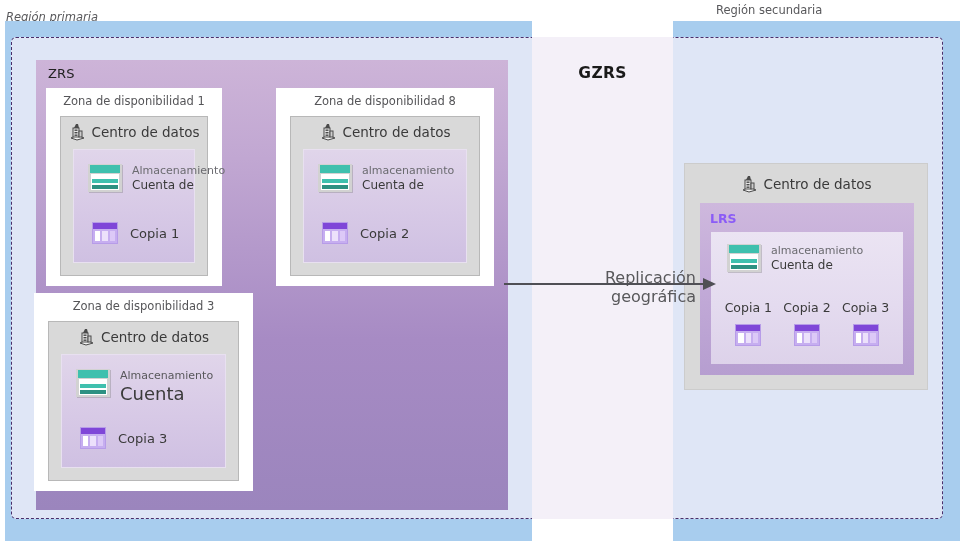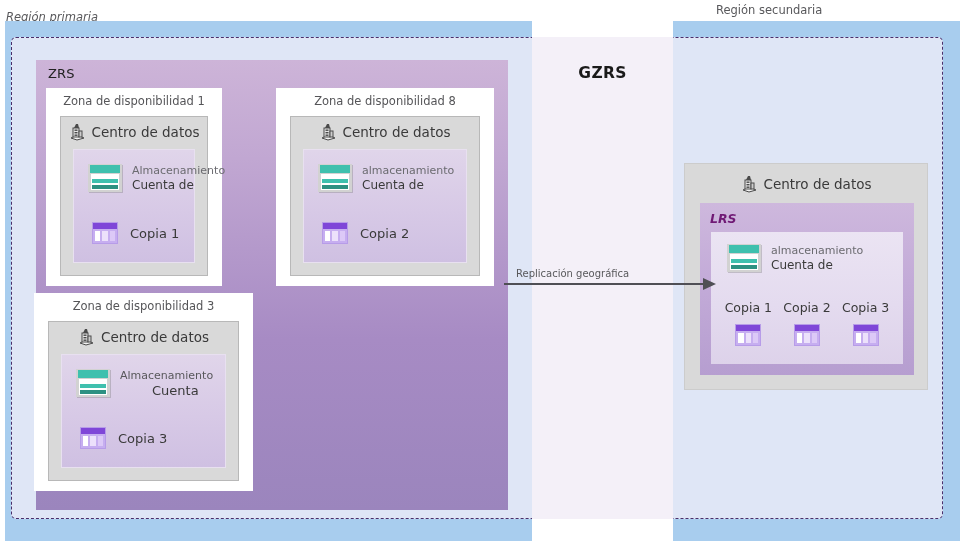--- a/index.html
+++ b/index.html
@@ -130,21 +130,21 @@
 
   .sa-row {
     position: absolute;
     left: 14px; top: 14px;
     display: flex; align-items: flex-start; gap: 10px;
   }
   .sa-text { display: flex; flex-direction: column; line-height: 1.18; padding-top: 1px; justify-content: center; }
   .sa-text .line-a { font-size: 11px;   color: #6b6b70; }
   .sa-text .line-b { font-size: 12px;  color: #3a3a3a; }
   .sa-text.big .line-a { font-size: 11px; color: #58585b; }
-  .sa-text.big .line-b { font-size: 13px; color: #3a3a3a; margin-left: 32px; }
+  .sa-text.big .line-b { font-size: 18px; color: #3a3a3a; }
 
   .copy-row {
     position: absolute;
     left: 18px; bottom: 18px;
     display: flex; align-items: center; gap: 12px;
   }
   .copy-row .copy-label { font-size: 13px; color: #3a3a3a; }
 
   
   .icon-storage {
@@ -212,21 +212,21 @@
 
   #lrs-box {
     position: absolute;
     left: 700px; top: 203px;
     width: 214px; height: 172px;
     background: linear-gradient(to bottom, #ceb8dd 0%, #c3abd8 45%, #b69ed0 100%);
   }
   #lrs-title {
     position: absolute;
     left: 710px; top: 211px;
-    font-size: 12.5px; font-weight: bold; color: #701a75; font-style: italic;
+    font-size: 12.5px; font-weight: bold; color: #8b5cf6;
   }
   #lrs-inner {
     position: absolute;
     left: 711px; top: 232px;
     width: 192px; height: 132px;
     background: linear-gradient(to bottom, #ebe4f3 0%, #e4dbef 55%, #ddd2ea 100%);
   }
   #lrs-sa-row {
     position: absolute; left: 16px; top: 12px;
     display: flex; align-items: flex-start; gap: 10px;
@@ -239,22 +239,22 @@
   #lrs-copy-icons {
     position: absolute; left: 8px; right: 8px; top: 92px;
     display: flex; justify-content: space-around;
   }
 
   
   #geo-arrow-label {
     position: absolute;
     left: 516px; top: 268px;
     width: 180px;
-    text-align: left;
-    font-size: 10px;
+    text-align: right;
+    font-size: 16px;
     color: #58585b;
   }
   #geo-arrow { position: absolute; left: 504px; top: 275px; }
 </style>
 </head>
 <body>
 
 <div class="stage">
 
   <div class="region-label" id="region-primary-label">Región primaria</div>

